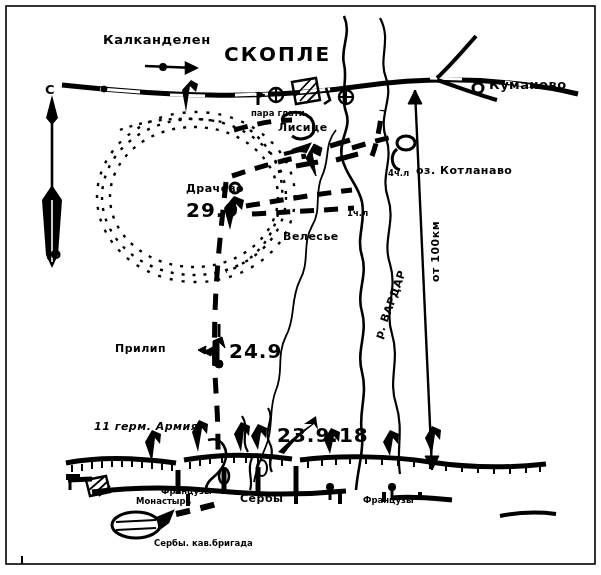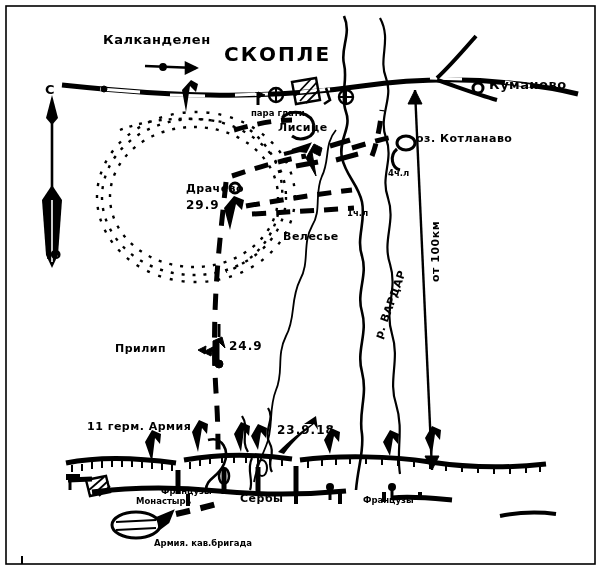--- a/index.html
+++ b/index.html
@@ -4,21 +4,21 @@
 <style>
   html,body{margin:0;padding:0;background:#ffffff;}
   body{font-family:"DejaVu Sans",sans-serif;}
   #map-root{position:relative;width:601px;height:575px;background:#ffffff;overflow:hidden;padding-left:8px;}
   #map-svg{position:absolute;left:0;top:0;width:601px;height:575px;}
   .lbl{position:absolute;white-space:nowrap;color:#000;font-family:"DejaVu Sans",sans-serif;font-weight:700;letter-spacing:.5px;}
   .lbl.sm{font-size:11px;}
   .lbl.md{font-size:13px;}
   .lbl.lg{font-size:20px;letter-spacing:2px;}
   .lbl.xs{font-size:8.5px;letter-spacing:0;margin-left:48px;}
-  .lbl.num{font-size:12px;letter-spacing:1px;}
+  .lbl.num{font-size:20px;letter-spacing:1px;}
   .vert{transform-origin:0 0;}
 </style>
 </head>
 <body>
 
 <div id="map-root">
 
   <svg id="map-svg" viewBox="0 0 601 575" xmlns="http://www.w3.org/2000/svg">
     <defs>
       <g id="hach">
@@ -284,40 +284,40 @@
       <path d="M392 498 C412 496 430 498 452 500" stroke="#000" stroke-width="5" fill="none"></path>
       <path d="M500 516 C520 512 540 512 556 514" stroke="#000" stroke-width="4" fill="none"></path>
     </g>
 
     <line x1="22" y1="556" x2="22" y2="564" stroke="#000" stroke-width="2"></line>
   </svg>
 
   <div class="lbl md" style="left:103px;top:32px;">Калканделен</div>
   <div class="lbl lg" style="left:224px;top:42px;">СКОПЛЕ</div>
   <div class="lbl md" style="left:489px;top:77px;">Куманово</div>
-  <div class="lbl sm" style="left:416px;top:132px;text-align:right;">оз. Котланаво</div>
+  <div class="lbl sm" style="left:416px;top:164px;text-align:right;">оз. Котланаво</div>
   <div class="lbl sm" style="left:271px;top:121px;margin-left:7px;">Лисице</div>
   <div class="lbl sm" style="left:186px;top:182px;">Драчево</div>
   <div class="lbl num" style="left:186px;top:198px;">29.9</div>
   <div class="lbl sm" style="left:283px;top:230px;">Велесье</div>
   <div class="lbl sm" style="left:115px;top:342px;">Прилип</div>
   <div class="lbl num" style="left:229px;top:339px;">24.9</div>
 
   <div class="lbl xs" style="left:203px;top:108px;">пара глати</div>
 
   <div class="lbl xs" style="left:340px;top:168px;">4ч.л</div>
   <div class="lbl xs" style="left:299px;top:208px;">1ч.л</div>
 
   <div class="lbl sm vert" style="left:372px;top:336px;transform:rotate(-70deg);">р. ВАРДАР</div>
   <div class="lbl sm vert" style="left:429px;top:282px;transform:rotate(-90deg);">от 100км</div>
 
-  <div class="lbl sm" style="left:87px;top:420px;">11 герм. Армия</div>
+  <div class="lbl sm" style="left:94px;top:420px;font-style:italic;">11 герм. Армия</div>
   <div class="lbl num" style="left:277px;top:423px;">23.9.18</div>
   <div class="lbl xs" style="left:113px;top:486px;">Французы</div>
   <div class="lbl xs" style="left:88px;top:496px;">Монастырь</div>
   <div class="lbl sm" style="left:212px;top:492px;margin-left:28px;">Сербы</div>
   <div class="lbl xs" style="left:315px;top:495px;">Французы</div>
-  <div class="lbl xs" style="left:106px;top:538px;">Армия. кав.бригада</div>
+  <div class="lbl xs" style="left:106px;top:538px;">Сербы. кав.бригада</div>
 
   <div class="lbl md" style="left:45px;top:82px;">С</div>
   <div class="lbl md" style="left:46px;top:247px;">Ю</div>
 
 </div>
 
 </body></html>

